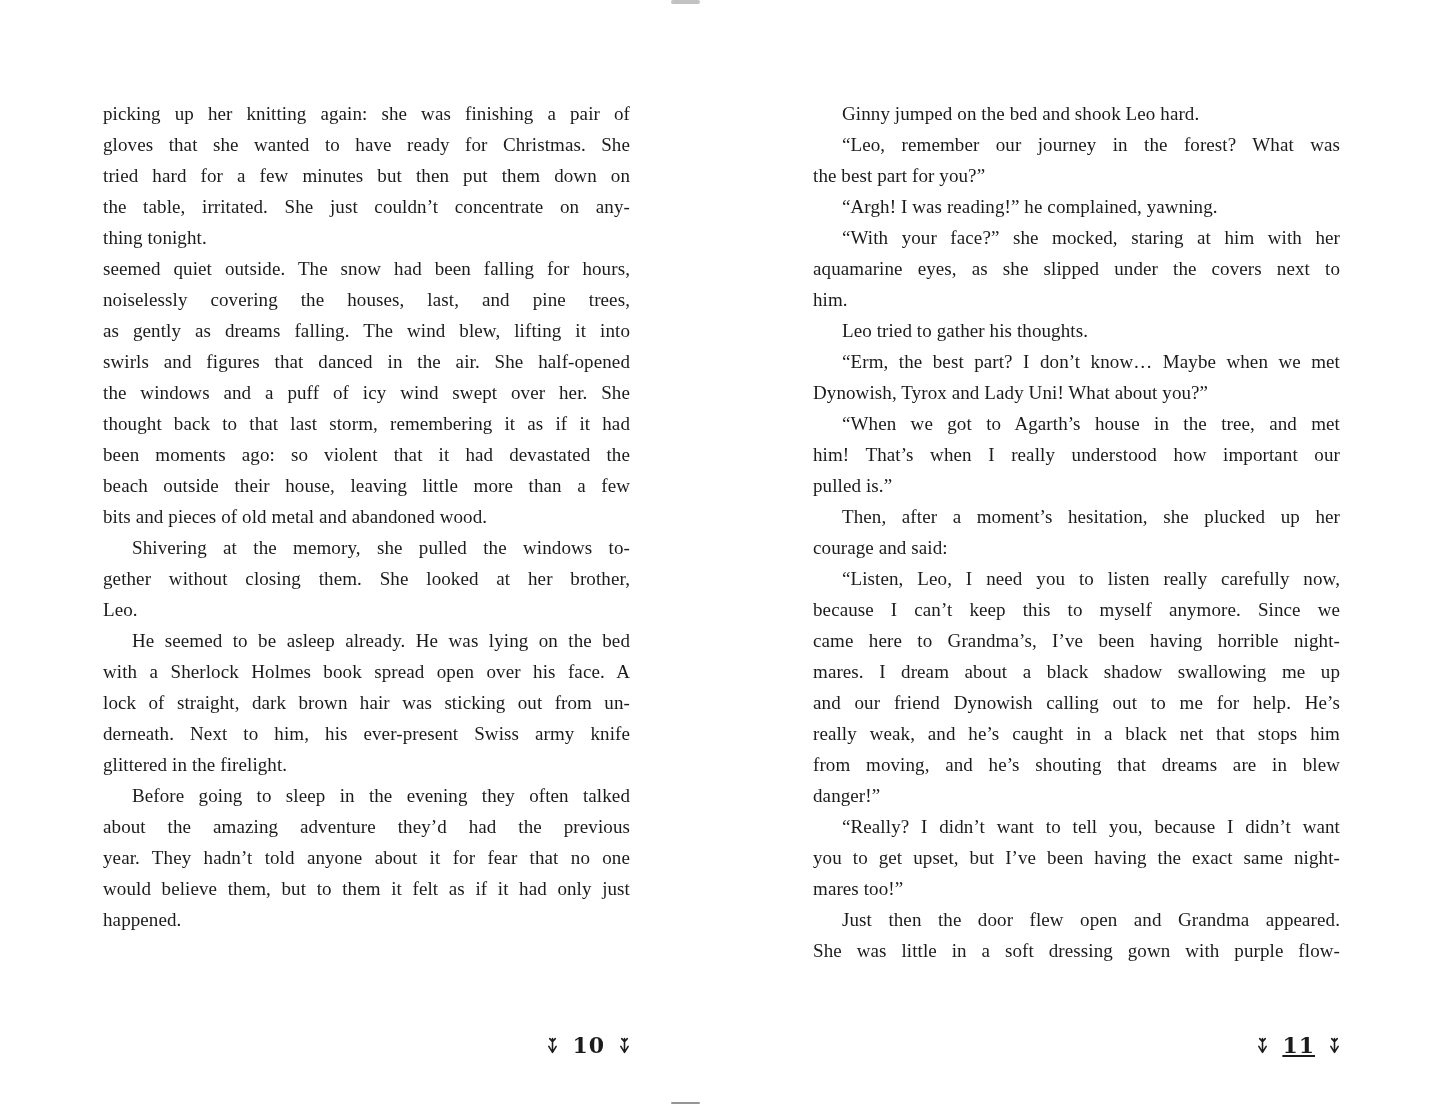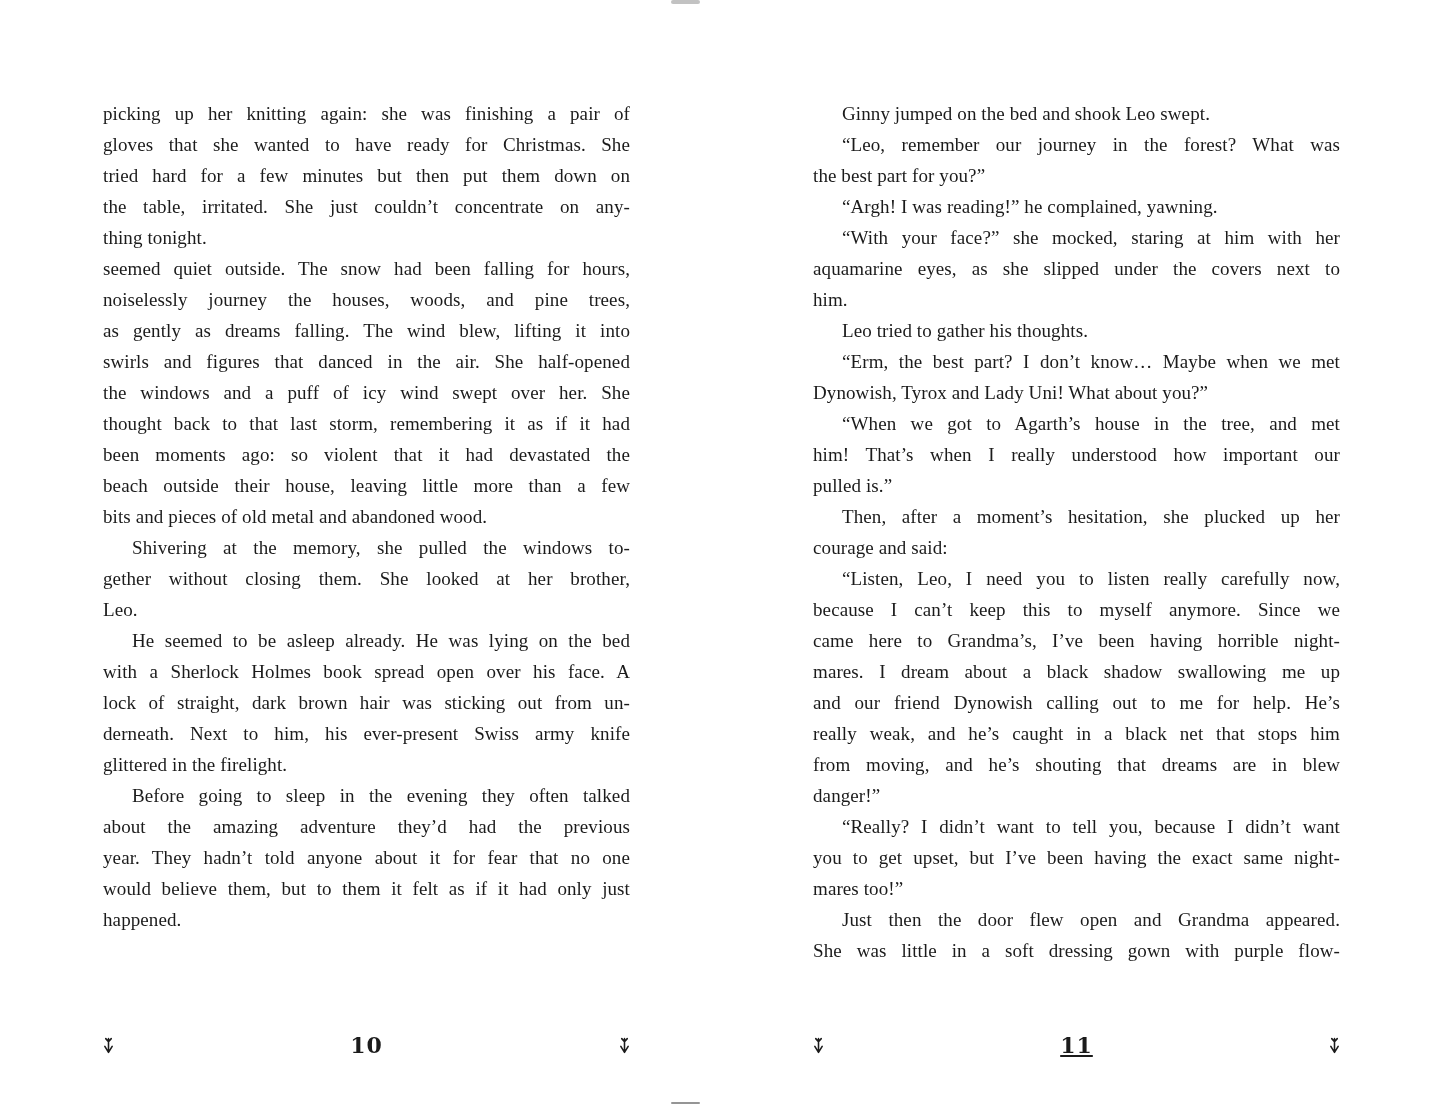--- a/index.html
+++ b/index.html
@@ -33,21 +33,21 @@
     text-align-last: justify;
   }
   .line.end { text-align-last: left; }
   .line.indent { text-indent: 29px; }
   .folio {
     position: absolute;
     top: 1028px;
     width: 527px;
     height: 34px;
     display: flex;
-    justify-content: space-between;
+    justify-content: flex-end;
     align-items: center;
     gap: 14px;
     color: var(--text-color, #1b1b1b);
   }
   .folio.left  { left: 103px; }
   .folio.right { left: 813px; text-decoration: underline; }
   .folio .num {
     font-family: "DejaVu Serif", serif;
     font-size: 22px;
     font-weight: 600;
@@ -91,21 +91,21 @@
   <div class="edge-tick top"></div>
 
   <section>
     <div class="page-text left" id="left-lines">
         <div class="line">picking up her knitting again: she was finishing a pair of</div>
         <div class="line">gloves that she wanted to have ready for Christmas. She</div>
         <div class="line">tried hard for a few minutes but then put them down on</div>
         <div class="line">the table, irritated. She just couldn’t concentrate on any-</div>
         <div class="line end">thing tonight.</div>
         <div class="line">seemed quiet outside. The snow had been falling for hours,</div>
-        <div class="line">noiselessly journey the houses, woods, and pine trees,</div>
+        <div class="line">noiselessly covering the houses, last, and pine trees,</div>
         <div class="line">as gently as dreams falling. The wind blew, lifting it into</div>
         <div class="line">swirls and figures that danced in the air. She half-opened</div>
         <div class="line">the windows and a puff of icy wind swept over her. She</div>
         <div class="line">thought back to that last storm, remembering it as if it had</div>
         <div class="line">been moments ago: so violent that it had devastated the</div>
         <div class="line">beach outside their house, leaving little more than a few</div>
         <div class="line end">bits and pieces of old metal and abandoned wood.</div>
         <div class="line indent">Shivering at the memory, she pulled the windows to-</div>
         <div class="line">gether without closing them. She looked at her brother,</div>
         <div class="line end">Leo.</div>
@@ -130,21 +130,21 @@
       <span class="arrow-orn">
         <svg width="11" height="17" viewBox="0 0 12 18">
           <path d="M6 1.5 V15.5 M3 1.5 L6 5 M9 1.5 L6 5 M2 10 L6 16.5 M10 10 L6 16.5"></path>
         </svg>
       </span>
     </div>
   </section>
 
   <section>
     <div class="page-text right" id="right-lines">
-        <div class="line indent end">Ginny jumped on the bed and shook Leo swept.</div>
+        <div class="line indent end">Ginny jumped on the bed and shook Leo hard.</div>
         <div class="line indent">“Leo, remember our journey in the forest? What was</div>
         <div class="line end">the best part for you?”</div>
         <div class="line indent end">“Argh! I was reading!” he complained, yawning.</div>
         <div class="line indent">“With your face?” she mocked, staring at him with her</div>
         <div class="line">aquamarine eyes, as she slipped under the covers next to</div>
         <div class="line end">him.</div>
         <div class="line indent end">Leo tried to gather his thoughts.</div>
         <div class="line indent">“Erm, the best part? I don’t know… Maybe when we met</div>
         <div class="line end">Dynowish, Tyrox and Lady Uni! What about you?”</div>
         <div class="line indent">“When we got to Agarth’s house in the tree, and met</div>

